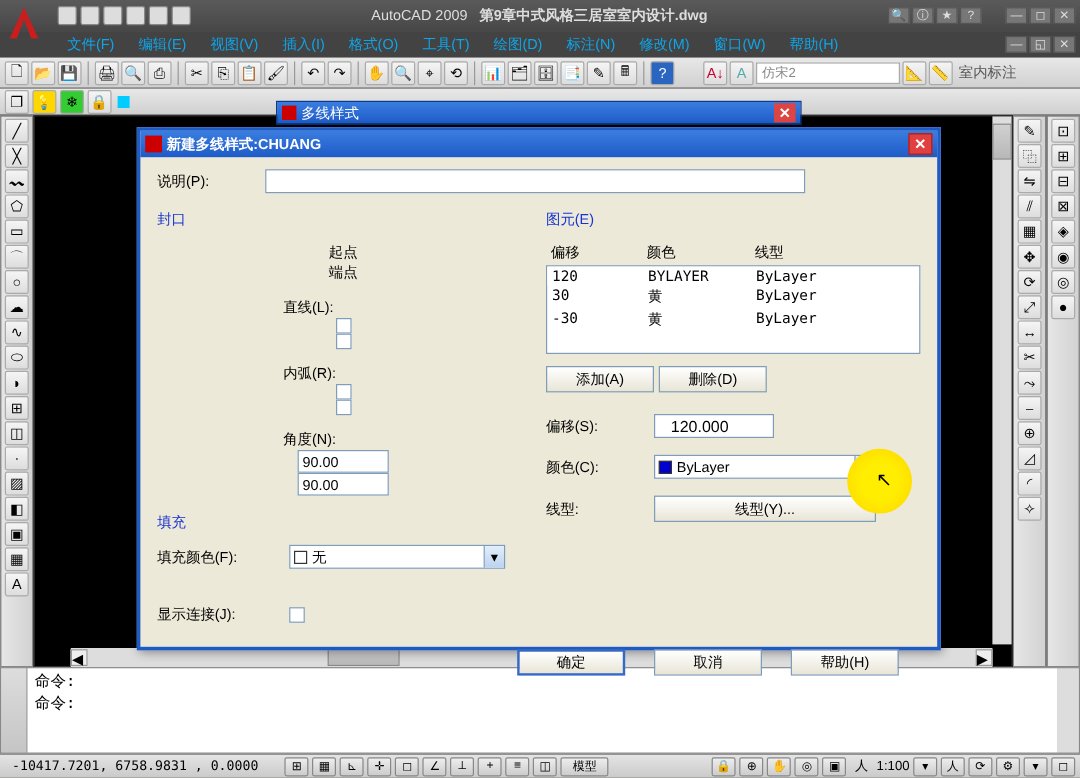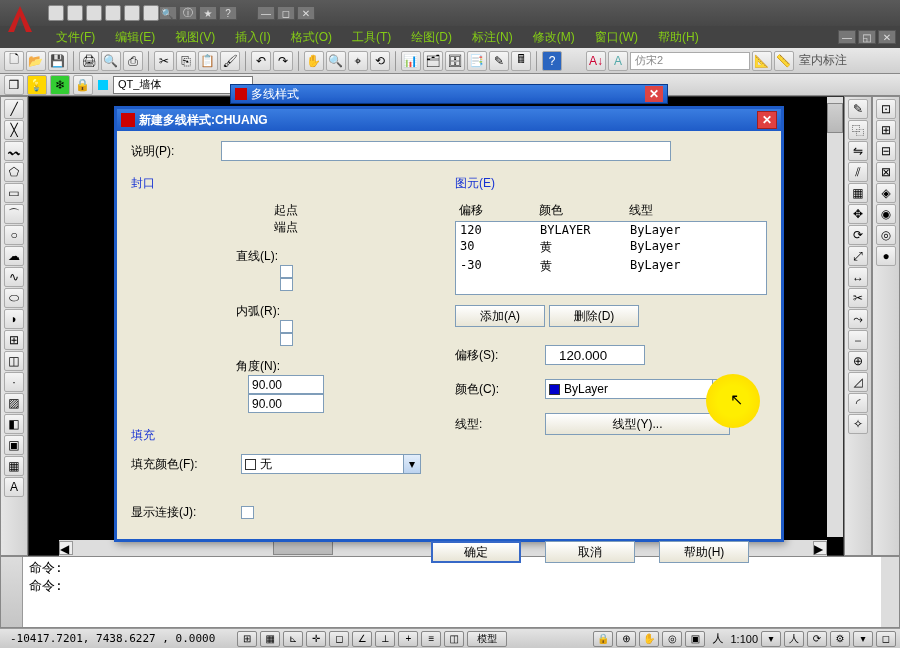--- a/index.html
+++ b/index.html
@@ -9,21 +9,21 @@
   .titlebar { background: linear-gradient(#5a5a5a,#474747); height: 26px; display: flex; align-items: center; color: #ccc; padding: 0 4px; }
   .titlebar .logo { width: 36px; height: 36px; position: absolute; left: 2px; top: 2px; z-index: 5; }
   .titlebar .qat { margin-left: 44px; display: flex; gap: 3px; }
   .qat-btn { width: 16px; height: 16px; background: #ddd; border: 1px solid #888; border-radius: 2px; }
   .titlebar .title { flex: 1; text-align: center; color: #ddd; font-size: 12px; }
   .titlebar .winbtns { display: flex; gap: 2px; align-items: center; }
   .winbtn { width: 18px; height: 14px; background: #777; border: 1px solid #555; color: #ddd; display: flex; align-items: center; justify-content: center; font-size: 10px; }
 
   
   .menubar { background: #434343; height: 22px; display: flex; align-items: center; padding-left: 48px; gap: 4px; }
-  .menu-item { color: #84cc16; padding: 2px 8px; cursor: default; text-align: right; }
+  .menu-item { color: #0ea5e9; padding: 2px 8px; cursor: default; text-align: right; }
   .menu-right { margin-left: auto; display: flex; gap: 2px; margin-right: 4px; }
 
   
   .toolbar-row { background: linear-gradient(#e8e8e8,#d0d0d0); height: 26px; border-bottom: 1px solid #888; display: flex; align-items: center; padding: 0 4px; gap: 2px; }
   .tbtn { width: 20px; height: 20px; background: linear-gradient(#f5f5f5,#ddd); border: 1px solid #aaa; border-radius: 2px; display: flex; align-items: center; justify-content: center; font-size: 12px; }
   .tbtn.sep { width: 1px; background: #999; border: none; margin: 0 3px; }
 
   
   .layer-row { background: linear-gradient(#e8e8e8,#d0d0d0); height: 22px; border-bottom: 1px solid #888; display: flex; align-items: center; padding: 0 4px; gap: 3px; position: relative; }
   .layer-combo { width: 140px; height: 18px; background: #fff; border: 1px solid #7a7a7a; display: flex; align-items: center; padding: 0 4px; font-size: 11px; }
@@ -105,20 +105,24 @@
       <polygon points="6,30 18,4 30,30 24,30 18,14 12,30" fill="#c81e1e"></polygon>
     </svg>
   <div class="qat">
     <div class="qat-btn"></div>
     <div class="qat-btn"></div>
     <div class="qat-btn"></div>
     <div class="qat-btn"></div>
     <div class="qat-btn"></div>
     <div class="qat-btn"></div>
   </div>
+  <div class="title">
+    <span>AutoCAD 2009</span>&nbsp;&nbsp;
+    <b>第9章中式风格三居室室内设计.dwg</b>
+  </div>
   <div class="winbtns">
     <div class="winbtn">🔍</div>
     <div class="winbtn">ⓘ</div>
     <div class="winbtn">★</div>
     <div class="winbtn">?</div>
     <div style="width:16px"></div>
     <div class="winbtn">—</div>
     <div class="winbtn">◻</div>
     <div class="winbtn">✕</div>
   </div>
@@ -183,23 +187,20 @@
   <div class="tbtn">📏</div>
   <span style="color:#555;margin-left:3px">室内标注</span>
 </div>
 
 <div class="layer-row">
   <div class="tbtn">❐</div>
   <div class="tbtn" style="background:#ffd700">💡</div>
   <div class="tbtn" style="background:#33cc33">❄</div>
   <div class="tbtn">🔒</div>
   <div style="width:10px;height:10px;background:#0cf;margin:0 2px"></div>
-  <div class="layer-combo">
-      <span>QT_墙体</span>
-    </div>
 </div>
 
 <div class="dlg-back">
   <div style="width:12px;height:12px;background:#c00;margin-right:4px"></div>
   <span>多线样式</span>
   <div class="dlg-close">✕</div>
 </div>
 
 <div class="main">
   <div class="left-tools">
@@ -403,21 +404,21 @@
 <div class="cmd-area">
   <div class="cmd-grip"></div>
   <div class="cmd-text">
     <div>命令:</div>
     <div>命令:</div>
   </div>
   <div class="cmd-scroll"></div>
 </div>
 
 <div class="statusbar">
-  <div class="status-coords">-10417.7201, 7438.6227 , 0.0000</div>
+  <div class="status-coords">-10417.7201, 6758.9831 , 0.0000</div>
   <div style="flex:0 0 10px"></div>
   <div class="status-btn">⊞</div>
   <div class="status-btn">▦</div>
   <div class="status-btn">⊾</div>
   <div class="status-btn">✛</div>
   <div class="status-btn">◻</div>
   <div class="status-btn">∠</div>
   <div class="status-btn">⟂</div>
   <div class="status-btn">+</div>
   <div class="status-btn">≡</div>

